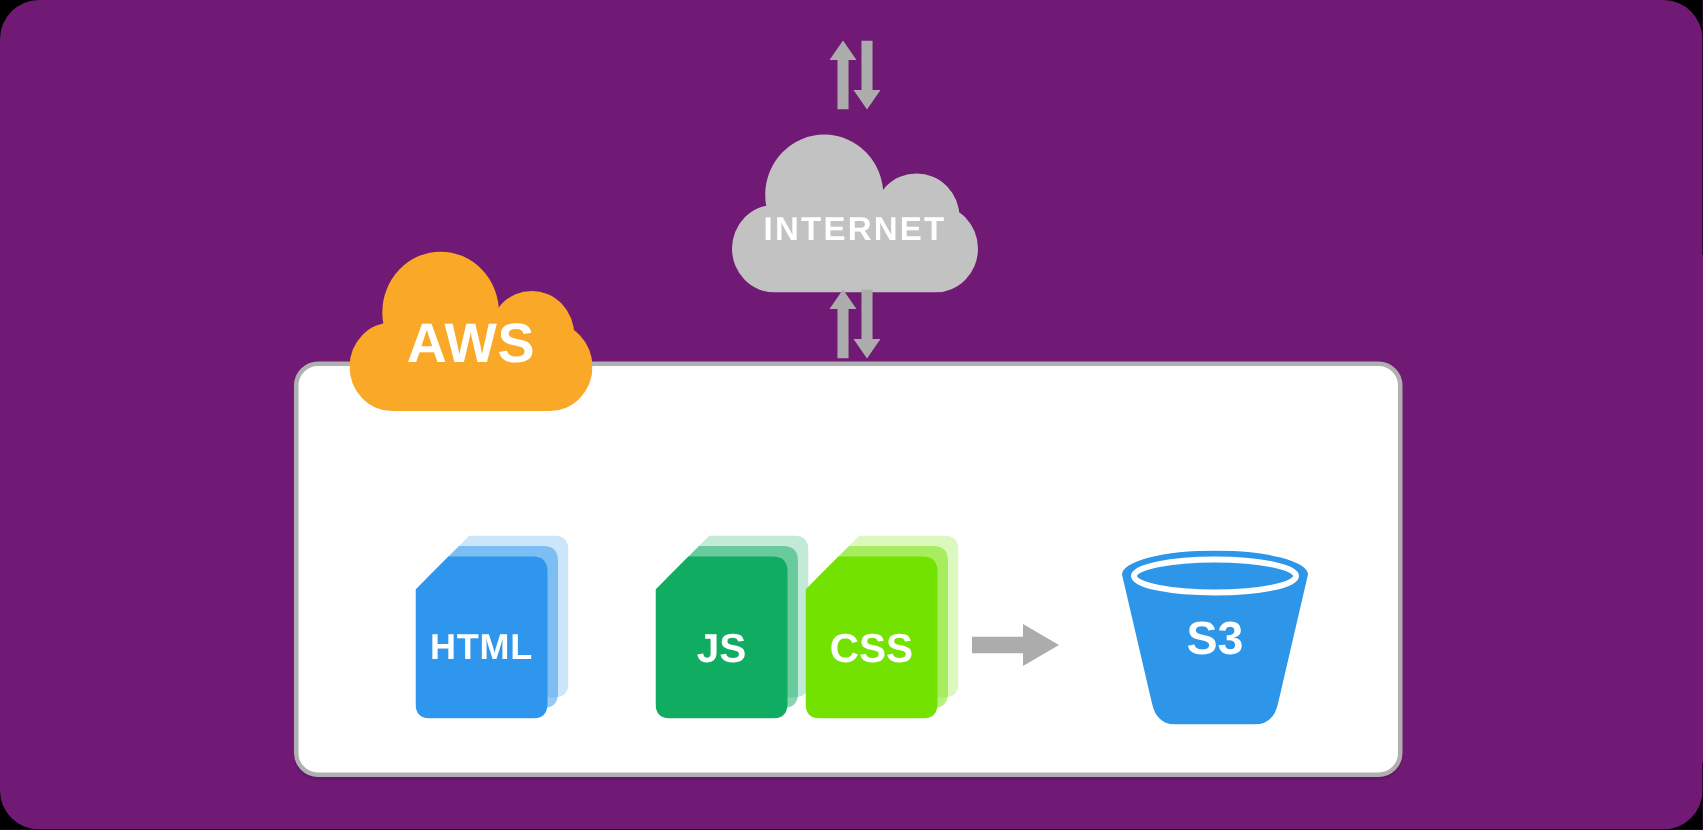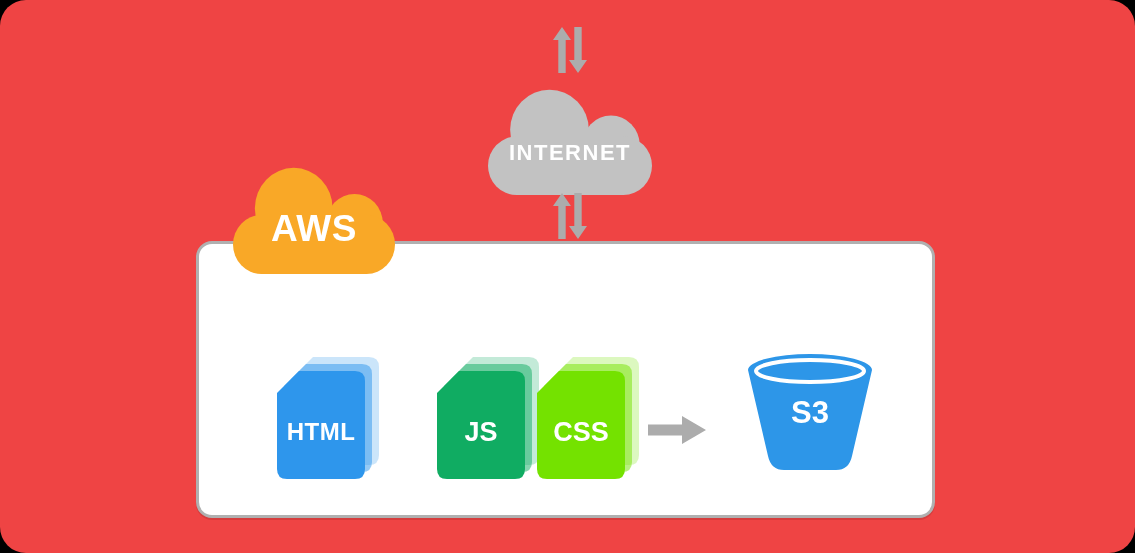--- a/index.html
+++ b/index.html
@@ -5,21 +5,21 @@
   html, body {
     margin: 0;
     padding: 0;
     background: #000000;
     font-family: "Liberation Sans", "DejaVu Sans", sans-serif;
   }
   .canvas {
     position: relative;
     width: 1135px;
     height: 553px;
-    background: #ef4444;
+    background: #701a75;
     border-radius: 26px;
     overflow: hidden;
   }
   .abs { position: absolute; }
 
   
   .aws-box {
     left: 196px;
     top: 241px;
     width: 733px;
@@ -83,21 +83,21 @@
   .file-css  { left: 513px; top: 357px; margin-left: 24px; }
   .file-html .file-label { font-size: 24px; letter-spacing: 0.5px; }
   .file-js   .file-label { font-size: 27px; }
   .file-css  .file-label { font-size: 27px; }
 
   
   .h-arrow { left: 648px; top: 416px; width: 58px; height: 28px; z-index: 2; }
   .h-arrow svg { display: block; width: 100%; height: 100%; }
 
   
-  .s3-bucket { left: 748px; top: 354px; width: 124px; height: 116px; z-index: 2; }
+  .s3-bucket { left: 748px; top: 367px; width: 124px; height: 116px; z-index: 2; }
   .s3-bucket svg { display: block; width: 100%; height: 100%; }
   .s3-label {
     position: absolute;
     left: 0;
     width: 100%;
     top: 42px;
     height: 34px;
     line-height: 34px;
     text-align: center;
     color: #ffffff;

